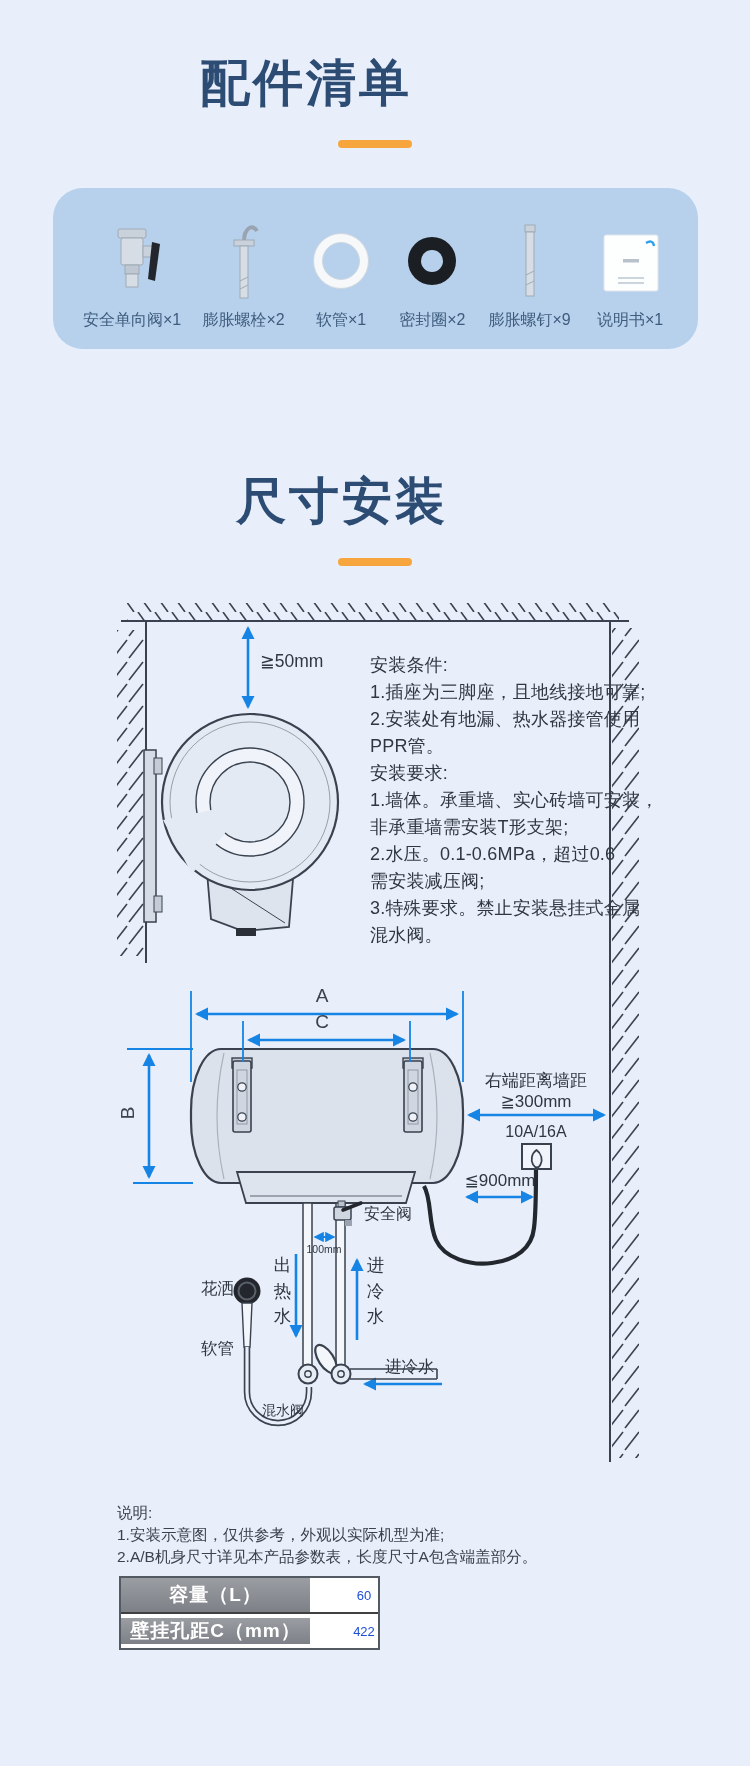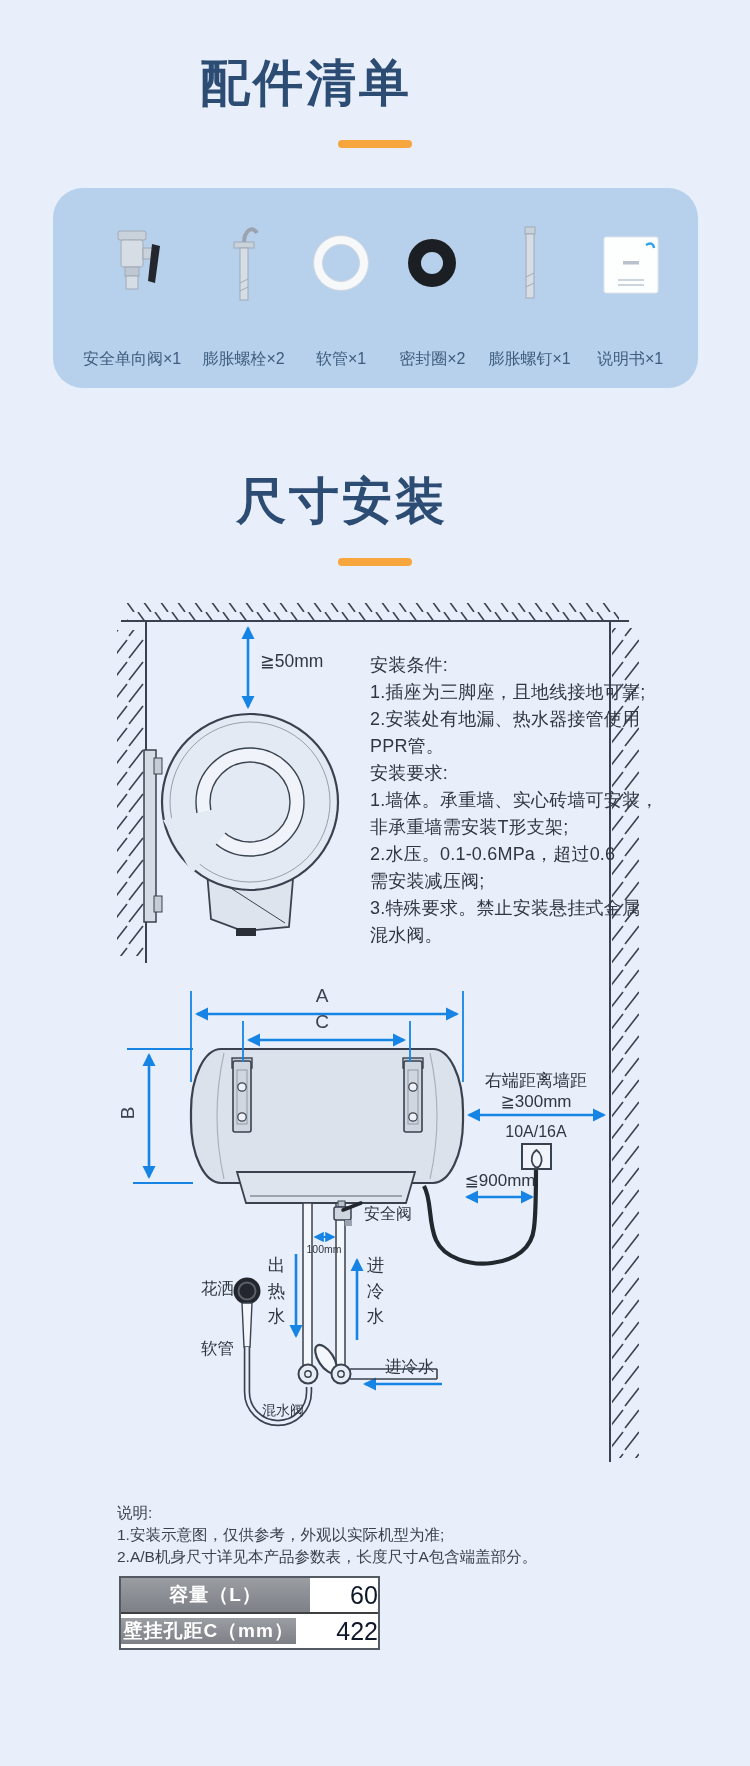--- a/index.html
+++ b/index.html
@@ -1,36 +1,36 @@
 <!DOCTYPE html>
 <html><head>
 <meta charset="utf-8">
 <style>
   html,body{margin:0;padding:0;}
   body{font-family:"Liberation Sans","DejaVu Sans",sans-serif;}
   .page{position:relative;width:750px;height:1766px;background:#e8effb;overflow:hidden;margin:0 auto;}
   .svg-layer{position:absolute;left:0;top:0;width:750px;height:1766px;pointer-events:none;}
   .sec-title{position:absolute;left:0;width:612px;text-align:center;font-size:50px;font-weight:800;letter-spacing:3px;color:#2d4c74;}
   .underbar{position:absolute;left:50%;transform:translateX(-50%);width:74px;height:8px;border-radius:4px;background:#f7a63e;}
-  .acc-card{position:absolute;left:53px;top:188px;width:645px;height:200px;border-radius:30px;background:#b7d1ec;display:flex;align-items:stretch;justify-content:space-between;padding:26px 30px 18px 30px;box-sizing:border-box;}
+  .acc-card{position:absolute;left:53px;top:188px;width:645px;height:161px;border-radius:30px;background:#b7d1ec;display:flex;align-items:stretch;justify-content:space-between;padding:26px 30px 18px 30px;box-sizing:border-box;}
   .acc-item{display:flex;flex-direction:column;align-items:center;justify-content:space-between;}
   .acc-icon{height:100px;display:flex;align-items:center;justify-content:center;}
   .acc-label{font-size:16px;font-weight:500;color:#3e5c7e;white-space:nowrap;}
   .lbl{position:absolute;color:#2f3842;white-space:nowrap;}
   .ctr{transform:translate(-50%,-50%);}
   .cy{transform:translateY(-50%);}
   .cond-line{position:absolute;left:370px;font-size:18px;color:#2f3842;white-space:nowrap;letter-spacing:0.2px;}
   .dimletter{font-size:19px;color:#39424e;font-weight:500;}
   .vtext{position:absolute;width:21px;text-align:center;font-size:17.5px;line-height:25.5px;color:#2f3842;word-break:break-all;white-space:normal;}
   .note-line{position:absolute;left:117px;font-size:15.5px;color:#3a424c;white-space:nowrap;}
   .spec-table{position:absolute;left:119px;top:1576px;width:257px;border:2.5px solid #545a62;background:#fff;}
   .spec-row{display:flex;height:34px;gap:38px;}
   .spec-row + .spec-row{border-top:2px solid #404040;align-items:center;}
   .spec-label{width:189px;background:linear-gradient(#9a9da2,#7d8086);color:#fff;font-size:19px;font-weight:700;display:flex;align-items:center;justify-content:center;border-right:2px solid #fff;letter-spacing:1px;}
-  .spec-value{flex:1;display:flex;align-items:center;justify-content:center;font-size:25px;color:#0f172a;}
+  .spec-value{flex:1;display:flex;align-items:center;justify-content:center;font-size:13px;color:#1d4ed8;}
 </style>
 </head>
 <body>
 
 <div class="page">
 
   <svg class="svg-layer" viewBox="0 0 750 1766">
     <defs>
       <marker id="ah" viewBox="0 0 10 10" refX="8.5" refY="5" markerWidth="5.2" markerHeight="5.2" orient="auto-start-reverse">
         <path d="M0,0 L10,5 L0,10 Z" fill="#1584e4"></path>
@@ -213,21 +213,21 @@
     </div>
     <div class="acc-item">
       <div class="acc-icon">
         <svg width="50" height="86" viewBox="0 0 50 86">
           <rect x="20" y="6" width="10" height="7" fill="#c9d1da" stroke="#a0aab6"></rect>
           <rect x="21" y="13" width="8" height="64" fill="#d6dde5" stroke="#a0aab6"></rect>
           <line x1="21" y1="56" x2="29" y2="52" stroke="#a0aab6"></line>
           <line x1="21" y1="66" x2="29" y2="62" stroke="#a0aab6"></line>
         </svg>
       </div>
-      <div class="acc-label">膨胀螺钉×1</div>
+      <div class="acc-label">膨胀螺钉×9</div>
     </div>
     <div class="acc-item">
       <div class="acc-icon">
         <svg width="76" height="86" viewBox="0 0 76 86">
           <rect x="12" y="16" width="54" height="56" rx="2" fill="#fdfefe" stroke="#dfe5ec"></rect>
           <path d="M54,24 q7,-4 8,3" fill="none" stroke="#2ba0e8" stroke-width="2.4"></path>
           <rect x="31" y="40" width="16" height="3.5" fill="#b9c2cc"></rect>
           <rect x="26" y="58" width="26" height="2" fill="#ccd4dd"></rect>
           <rect x="26" y="63" width="26" height="2" fill="#ccd4dd"></rect>
         </svg>
@@ -260,21 +260,21 @@
   <div class="lbl dimletter" style="left:128px;top:1113px;transform:translate(-50%,-50%) rotate(-90deg);">B</div>
 
   <div class="lbl ctr" style="left:536px;top:1080px;font-size:17px;">右端距离墙距</div>
   <div class="lbl ctr" style="left:536px;top:1101px;font-size:17px;">≧300mm</div>
   <div class="lbl ctr" style="left:536px;top:1132px;font-size:16px;">10A/16A</div>
   <div class="lbl ctr" style="left:500px;top:1180px;font-size:17px;">≦900mm</div>
 
   <div class="lbl cy" style="left:364px;top:1214px;font-size:16px;">安全阀</div>
   <div class="lbl ctr" style="left:324px;top:1249px;font-size:10.5px;">100mm</div>
 
-  <div class="vtext" style="left:266px;top:1253px;">出热水</div>
+  <div class="vtext" style="left:272px;top:1253px;">出热水</div>
   <div class="vtext" style="left:365px;top:1253px;">进冷水</div>
 
   <div class="lbl cy" style="left:201px;top:1289px;font-size:16.5px;">花洒</div>
   <div class="lbl cy" style="left:201px;top:1349px;font-size:16.5px;">软管</div>
   <div class="lbl cy" style="left:262px;top:1375px;font-size:14px;margin-top:36px;">混水阀</div>
   <div class="lbl cy" style="left:385px;top:1367px;font-size:16.5px;">进冷水</div>
 
   <div>
     <div class="note-line" style="top:1503px;">说明:</div>
     <div class="note-line" style="top:1525px;">1.安装示意图，仅供参考，外观以实际机型为准;</div>

